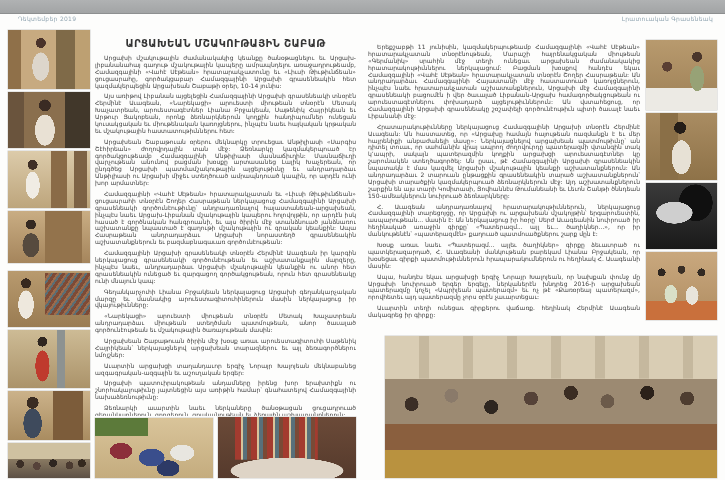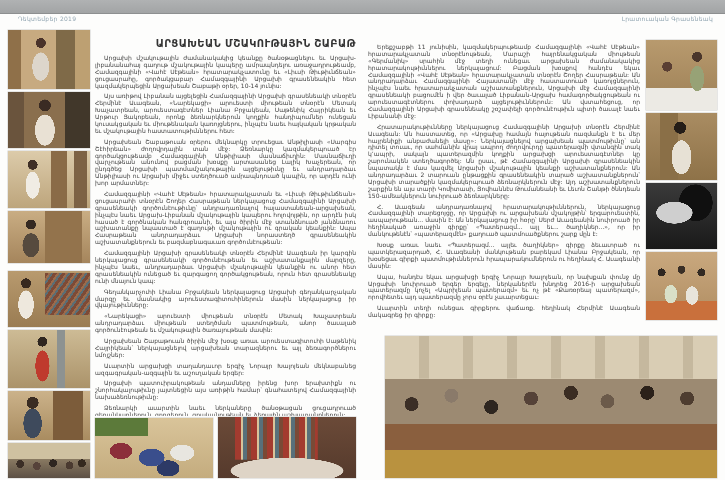--- a/index.html
+++ b/index.html
@@ -20,21 +20,21 @@
   .hdr-office{right:12px;}
 
   
   .col{position:absolute;color:#3f3f3f;font-size:6px;line-height:1.15;
        text-align:justify;overflow:hidden;}
   .col p{margin:0 0 4px 0;text-indent:9px;}
   .col-left{left:95px;top:38px;width:261px;height:378px;}
   .col-right{left:368px;top:44px;width:272px;height:288px;}
   h1.headline{
     margin:0 0 6px 0;font-size:10px;line-height:1.1;font-weight:bold;
-    color:#343434;letter-spacing:.4px;text-align:right;text-indent:0;
+    color:#343434;letter-spacing:.4px;text-align:center;text-indent:0;
   }
 
   
   .photo{position:absolute;box-shadow:0 0 0 .5px rgba(0,0,0,.18);}
 
   
   .lp{left:8px;width:82px;}
   .lp1{top:30px;height:59px;}
   .lp2{top:92px;height:56px;}
   .lp3{top:151px;height:57px;}

